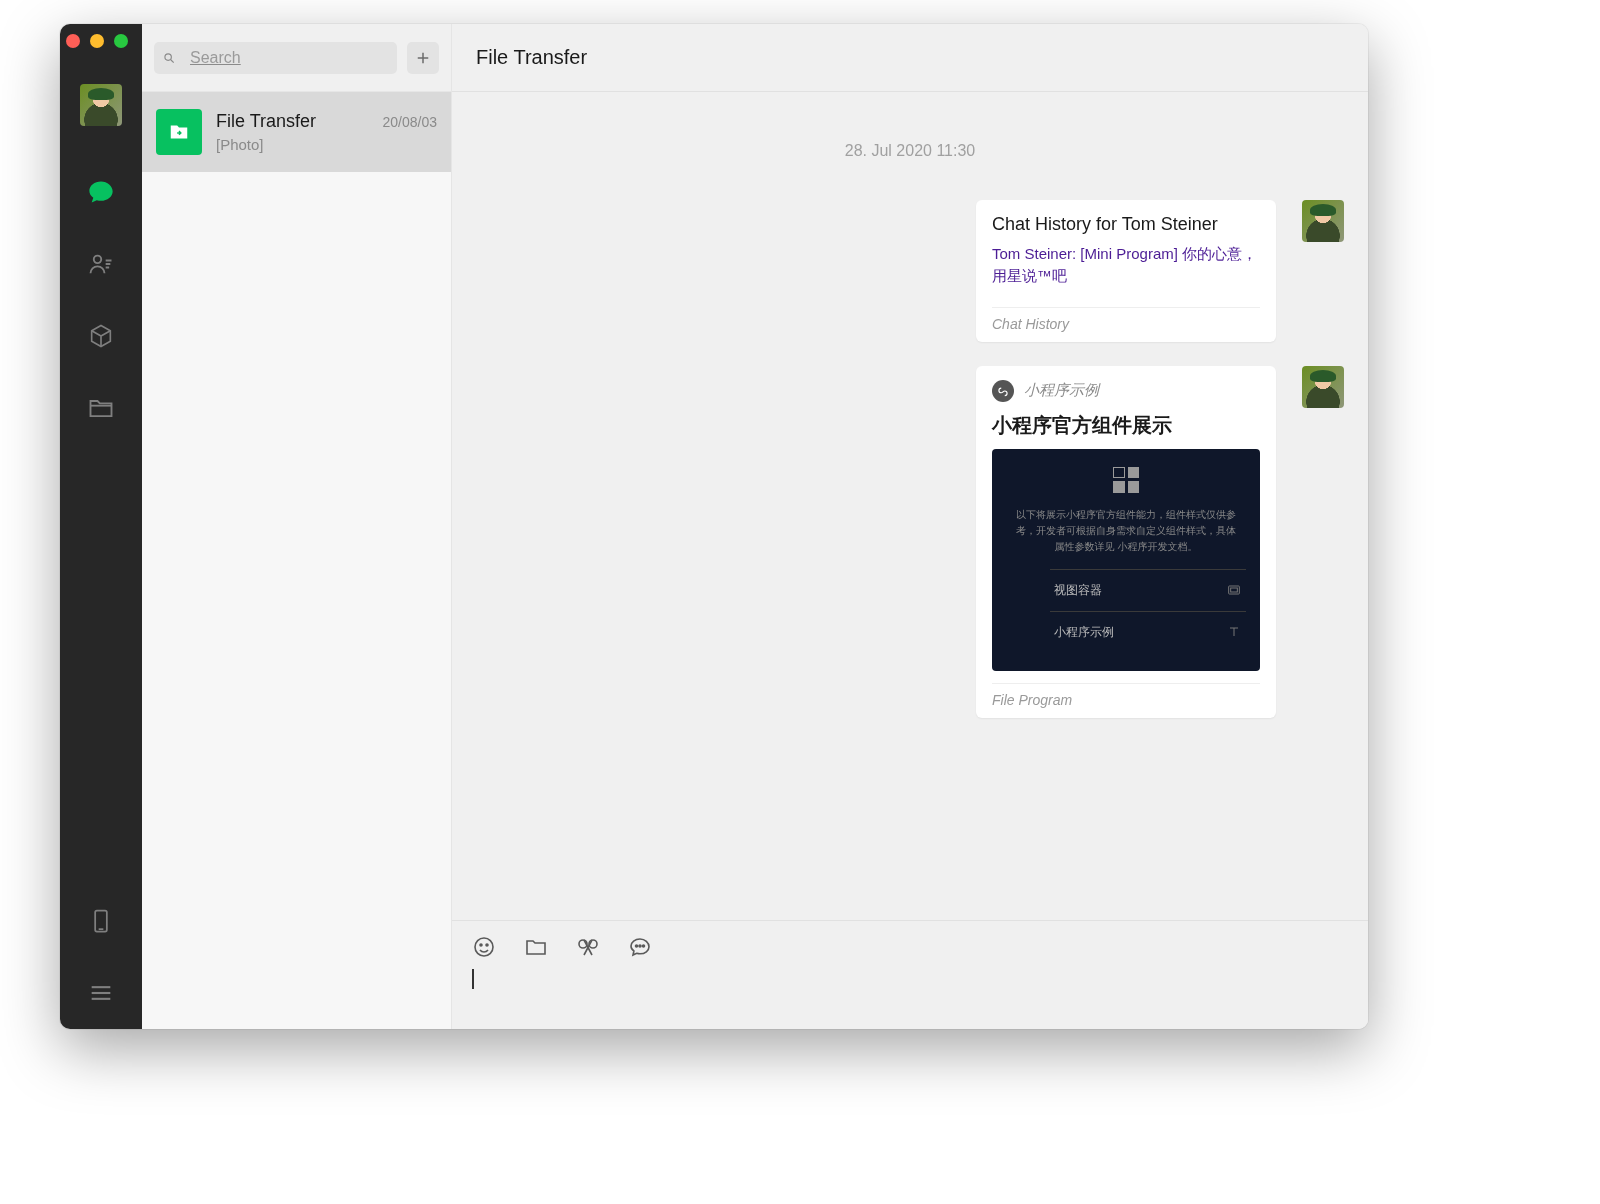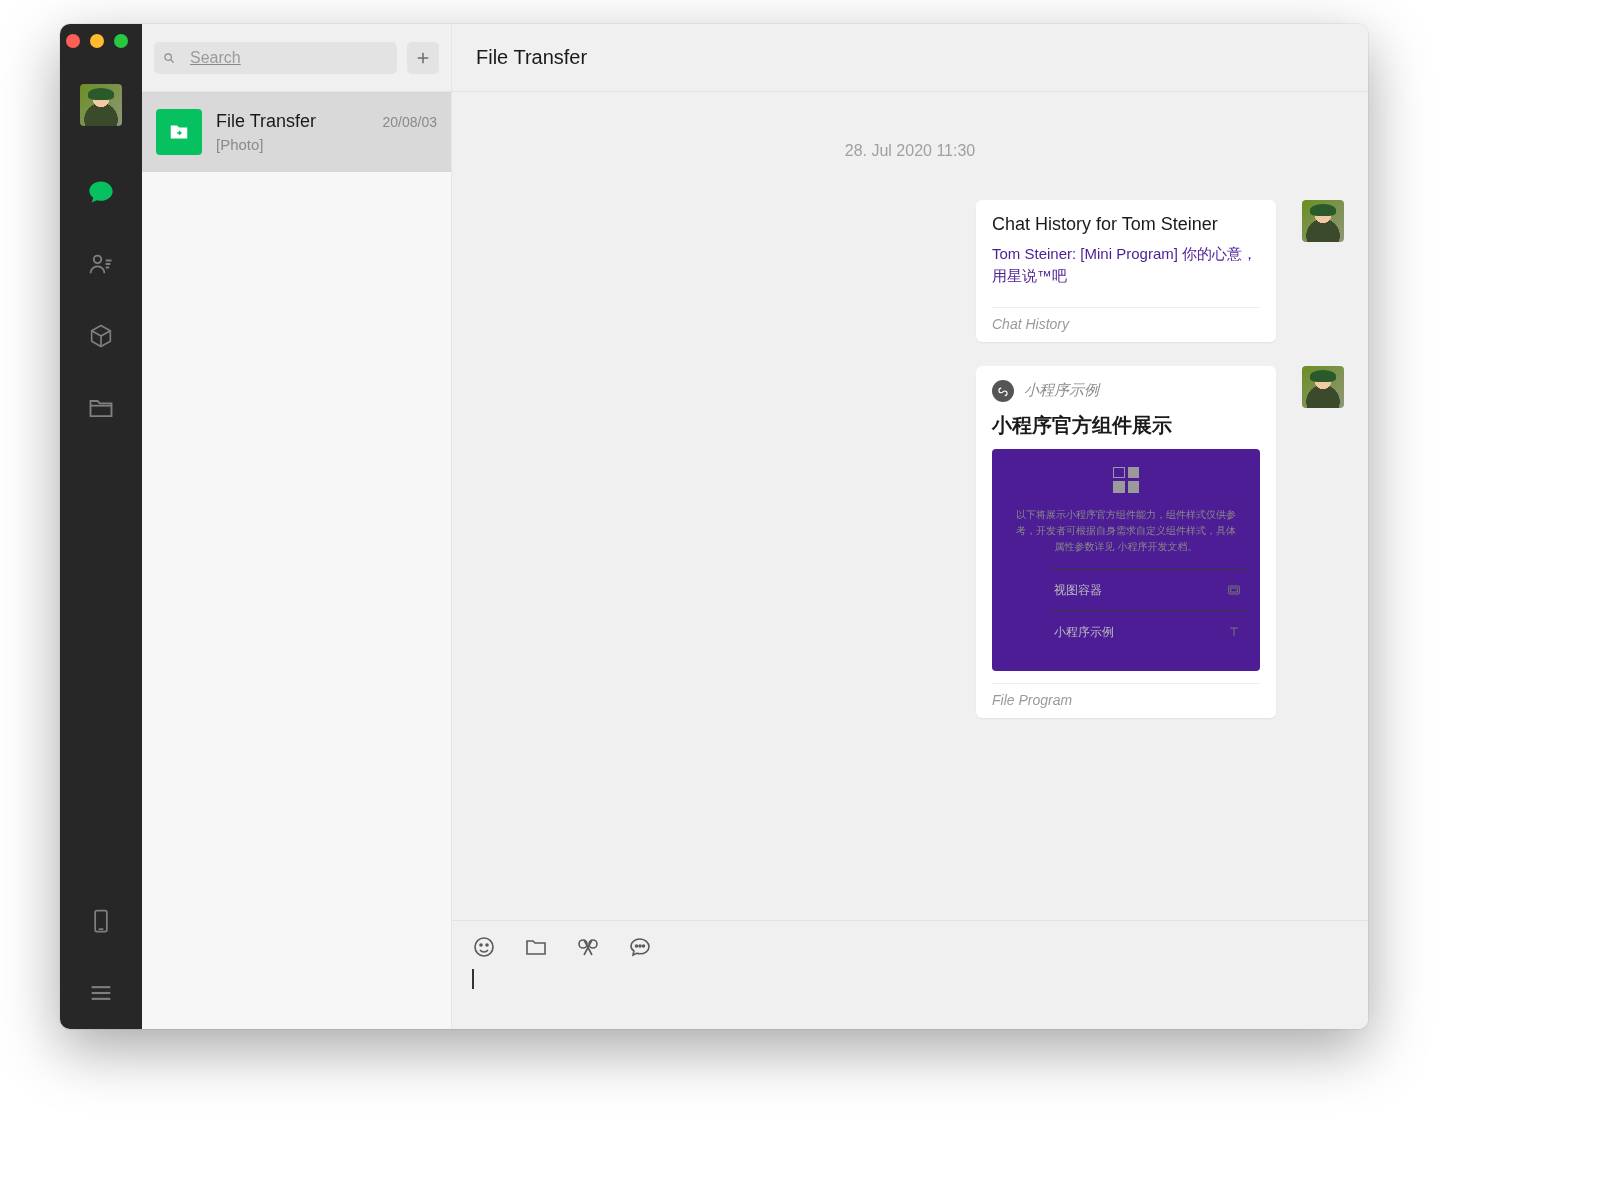--- a/index.html
+++ b/index.html
@@ -130,21 +130,21 @@
   }
   .card-title { font-size:18px; color:#1a1a1a; margin-bottom:8px;}
   .card-sub { font-size:15px; color:#4c1d95; line-height:1.45; margin-bottom:20px;}
   .card-footer { border-top:1px solid #eee; padding-top:8px; font-size:14px; color:#9a9a9a;font-style:italic;}
   .mp-head { display:flex; align-items:center; gap:10px; margin-bottom:10px;font-style:italic;}
   .mp-logo { width:22px; height:22px; border-radius:50%; background:#555;
     display:flex; align-items:center; justify-content:center; color:#fff;}
   .mp-logo svg{width:14px;height:14px;}
   .mp-name { font-size:15px; color:#8a8a8a;}
   .mp-title { font-size:20px; font-weight:700; color:#1a1a1a; margin-bottom:10px;}
-  .mp-preview { background:#4c1d95; border-radius:4px; padding:18px 14px;}
+  .mp-preview { background:#0f172a; border-radius:4px; padding:18px 14px;}
   .mp-icon-row{display:flex; justify-content:center; margin-bottom:14px;}
   .mp-grid{ width:26px; height:26px; display:grid; grid-template-columns:1fr 1fr; grid-template-rows:1fr 1fr; gap:3px;}
   .mp-grid span{ background:#9a9a9a; }
   .mp-grid span:first-child{ background:transparent; border:1.5px solid #9a9a9a;}
   .mp-desc{ color:#888; font-size:10px; text-align:center; line-height:1.6; padding:0 6px 14px;}
   .mp-item{ display:flex; justify-content:space-between; align-items:center;
     color:#bcbcbc; font-size:12px; padding:12px 4px; border-top:1px solid #3a3a3a;margin-left:44px;}
   .mp-item svg{width:16px;height:16px; color:#777;}
 
   .composer { border-top:1px solid #e1e1e1; padding:14px 20px 40px; background:#f0f0f0;}

